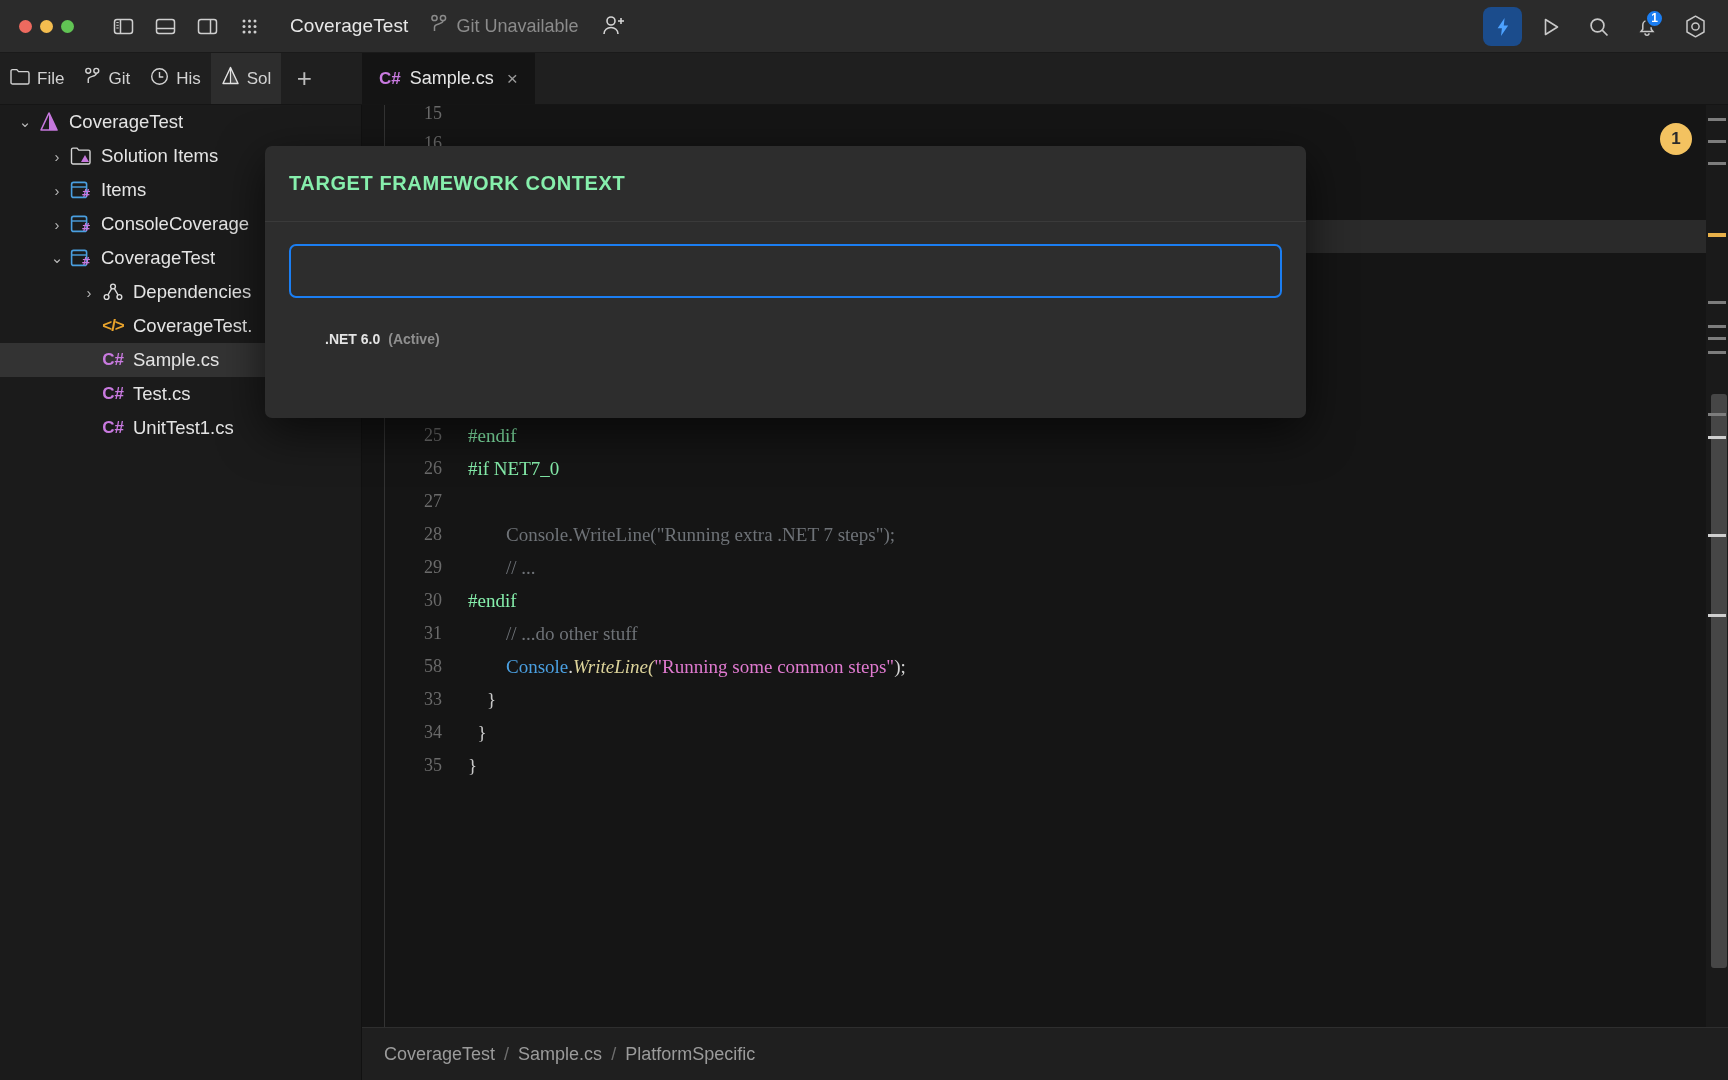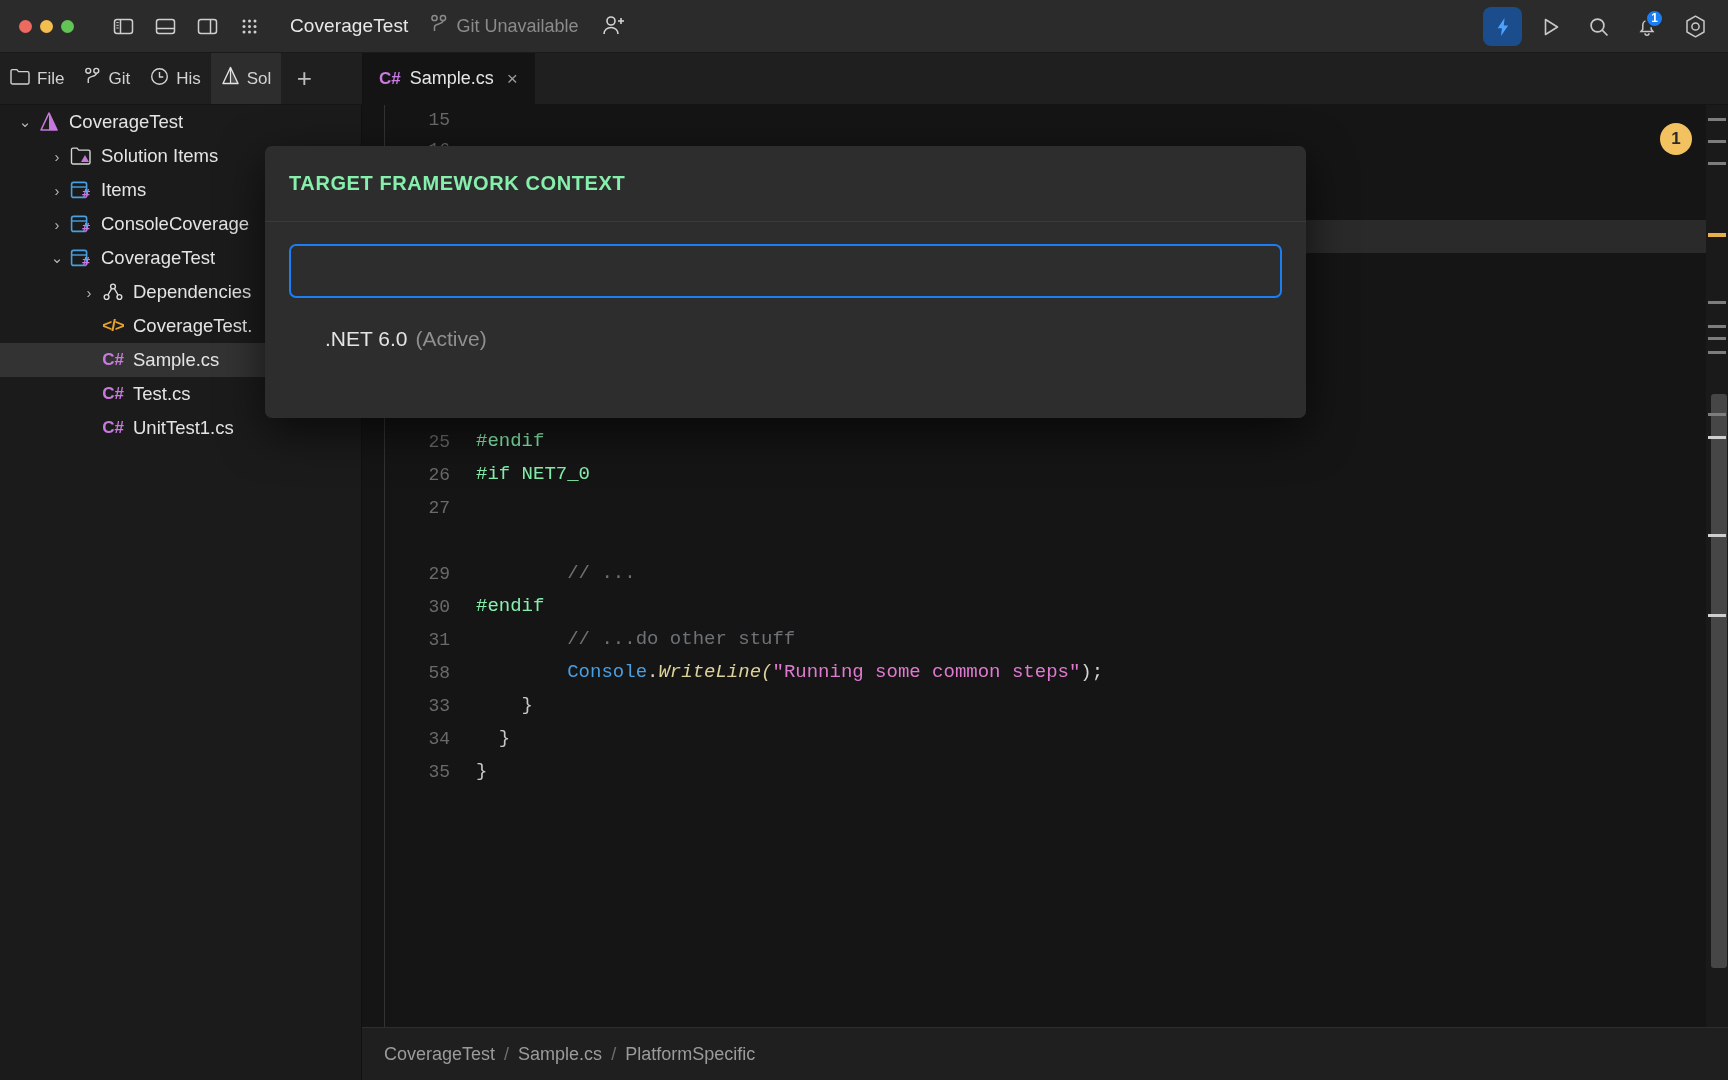--- a/index.html
+++ b/index.html
@@ -132,23 +132,23 @@
   
   .editor {
     position: absolute; left: 362px; top: 105px;
     width: 1366px; height: 975px;
     background: #151515;
   }
   .editor-inner { position: absolute; inset: 0; }
   .gutter-line { position:absolute; left: 22px; top: 0; bottom: 0; width: 1px; background: #333; }
 
   .code-line {
-    position: absolute; left: 12px;
-    height: 33px; display: flex; align-items: flex-end;
-    font-family: Liberation Mono, monospace;
+    position: absolute; left: 4px;
+    height: 33px; display: flex; align-items: center;
+    font-family: Liberation Serif, serif;
     font-size: 19px;
   }
   .ln {
     width: 76px; text-align: right; color: #6a6a6a; font-size: 18px;
     flex: 0 0 auto; padding-right: 0;
   }
   .code-txt { margin-left: 26px; white-space: pre; }
 
   .c-pre   { color: #86efac; }
   .c-cmt   { color: #6e7277; }
@@ -222,21 +222,21 @@
     border-radius: 7px;
     outline: none;
     color: #e6e6e6; font-size: 19px;
     padding: 0 12px;
     font-family: "Liberation Sans", sans-serif;
   }
   .dlg-list { margin-top: 22px; }
   .dlg-item {
     height: 37px; display: flex; align-items: center;
     padding-left: 36px;
-    color: #e4e4e4; font-size: 21px;
+    color: #e4e4e4; font-size: 14px; font-weight: bold;
   }
   .dlg-item.selected { background: #1f4f89; }
   .dlg-item .muted { color: #8f8f8f; margin-left: 8px; }
 </style>
 </head>
 <body>
 
 <div id="app">
 
   <div class="titlebar">
@@ -500,20 +500,24 @@
         <span class="ln">25</span>
         <span class="code-txt c-pre">#endif</span>
       </div>
       <div class="code-line" style="top:347px">
         <span class="ln">26</span>
         <span class="code-txt c-pre">#if NET7_0</span>
       </div>
       <div class="code-line" style="top:380px">
         <span class="ln">27</span>
       </div>
+      <div class="code-line" style="top:413px">
+        <span class="ln">28</span>
+        <span class="code-txt c-cmt">        Console.WriteLine("Running extra .NET 7 steps");</span>
+      </div>
       <div class="code-line" style="top:446px">
         <span class="ln">29</span>
         <span class="code-txt c-cmt">        // ...</span>
       </div>
       <div class="code-line" style="top:479px">
         <span class="ln">30</span>
         <span class="code-txt c-pre">#endif</span>
       </div>
       <div class="code-line" style="top:512px">
         <span class="ln">31</span>

